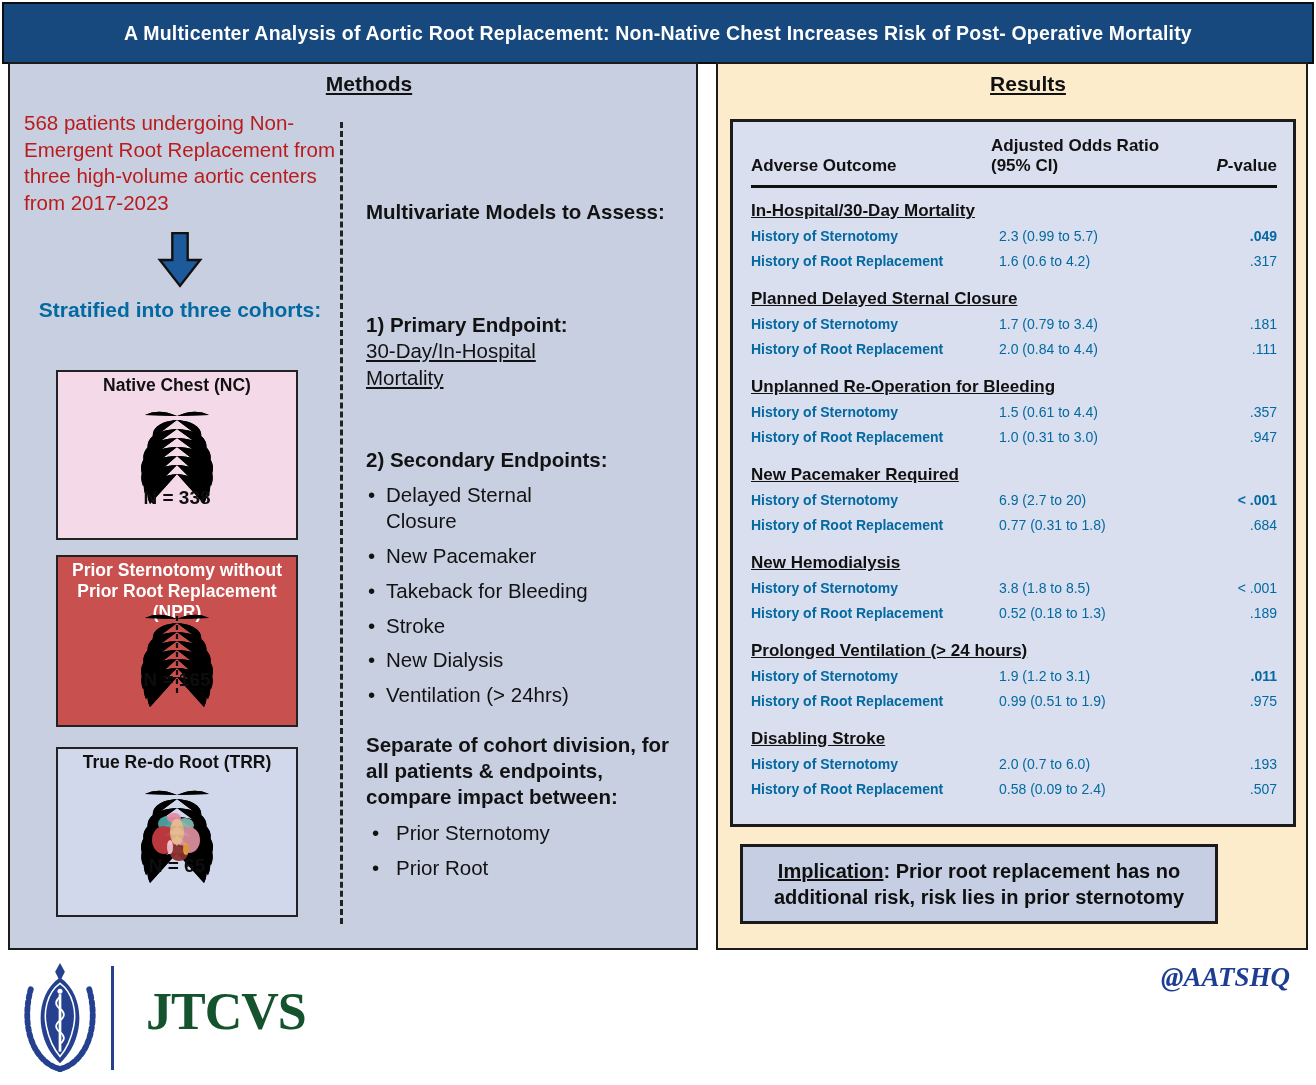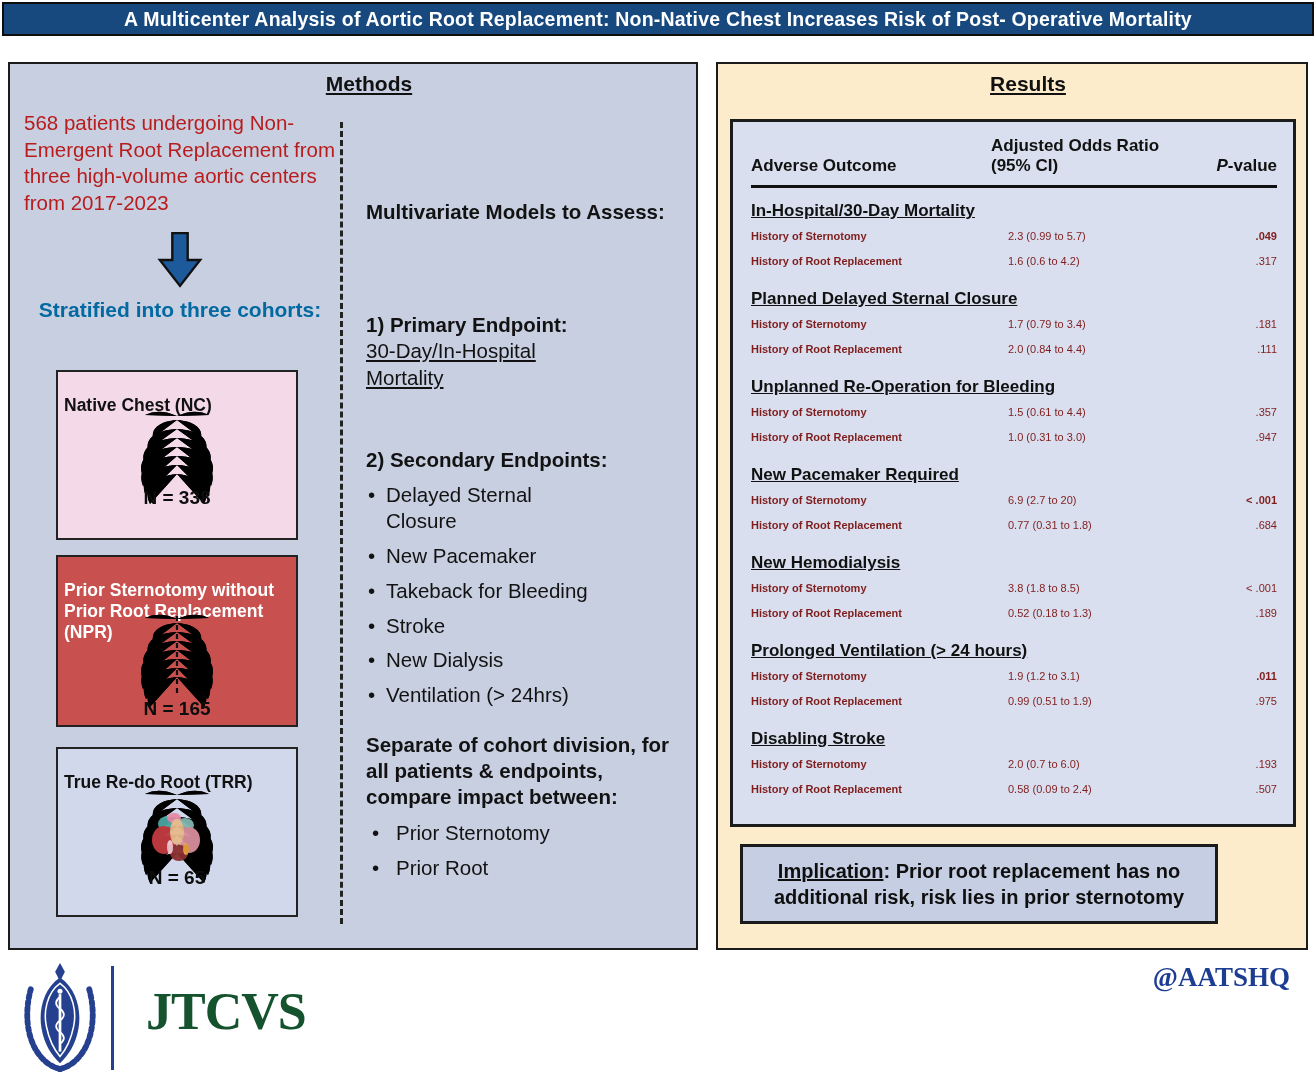--- a/index.html
+++ b/index.html
@@ -1,48 +1,48 @@
 <!DOCTYPE html>
 <html><head>
 <meta charset="utf-8">
 <style>
   * { box-sizing: border-box; margin: 0; padding: 0; }
   body { background:#ffffff; font-family:"Liberation Sans","DejaVu Sans",sans-serif; }
   .page { position:relative; width:1316px; height:1085px; background:#ffffff; overflow:hidden; }
 
   
-  .banner { position:absolute; left:2px; top:2px; width:1312px; height:34px;
+  .banner { position:absolute; left:2px; top:2px; width:1312px; height:62px;
     background:#17497e; border:2px solid #0e0e0e; display:flex; align-items:center; justify-content:center; }
   .banner .t { color:#ffffff; font-weight:bold; font-size:19.5px; letter-spacing:.2px; }
 
   
   .panel { position:absolute; top:62px; height:888px; border:2px solid #1b1b1b; }
   .methods { left:8px; width:690px; background:#c7cfe1; }
   .results { left:716px; width:592px; background:#fdeccb; }
   .panel-h { position:absolute; top:8px; left:16px; width:100%; text-align:center;
     font-weight:bold; font-size:21px; text-decoration:underline; color:#111; }
 
   
   .m-left { position:absolute; left:14px; top:46px; width:312px; }
   .intro { text-align:left; font-size:20.5px; line-height:1.3; color:#b91c1c; }
   .arrow-wrap { margin:14px auto 0; width:48px; height:58px; display:block; }
   .strat { margin-top:8px; text-align:center; font-weight:bold; font-size:21px; line-height:1.22; color:#0369a1; }
 
   .cohort { position:absolute; left:46px; width:242px; border:2px solid #222; overflow:hidden; }
   .cohort.c0 { top:306px; height:170px; background:#f4d9e9; }
   .cohort.c1 { top:491px; height:172px; background:#c8504e; }
   .cohort.c2 { top:683px; height:170px; background:#d2d8eb; }
-  .cohort .ct { text-align:left; font-weight:bold; font-size:17.5px; margin-top:23px; line-height:1.2; color:#111; padding:0 6px; }
+  .cohort .ct { text-align:center; font-weight:bold; font-size:17.5px; margin-top:3px; line-height:1.2; color:#111; padding:0 6px; }
   .cohort.c1 .ct { color:#ffffff; }
   .cohort svg.ribs { position:absolute; left:50%; transform:translateX(-50%); width:124px; height:146px; }
   .cohort.c0 svg.ribs { top:28px; }
   .cohort.c1 svg.ribs { top:46px; }
   .cohort.c2 svg.ribs { top:30px; }
   .nlab { position:absolute; width:100%; text-align:center; font-weight:bold; font-size:19px; color:#0d0d0d; }
-  .c0 .nlab { top:115px; } .c1 .nlab { top:141px; } .c2 .nlab { top:118px; }
+  .c0 .nlab { top:115px; } .c1 .nlab { top:112px; } .c2 .nlab { top:106px; }
 
   .mdash { position:absolute; left:330px; top:58px; height:802px; border-left:3px dashed #222; }
 
   
   .m-right { position:absolute; left:356px; top:70px; width:322px; color:#121212; }
   .m-right .blk { position:absolute; left:0; width:100%; }
   .b1 { top:65px; } .b2 { top:178px; } .b3 { top:313px; } .b4 { top:598px; }
   .mh { font-weight:bold; font-size:20.5px; line-height:1.28; }
   .u { text-decoration:underline; }
   .pdetail { font-size:20.5px; line-height:1.3; width:230px; }
@@ -55,36 +55,36 @@
   
   .rtable { position:absolute; left:12px; top:55px; width:566px; height:708px;
     background:#d9dfee; border:3px solid #1b1b1b; padding:14px 16px 0 18px; }
   .thead { display:grid; grid-template-columns:236px 1fr 88px; align-items:end; column-gap:4px; }
   .thead .h { font-weight:bold; font-size:17px; line-height:1.18; color:#111; }
   .thead .h3 { text-align:right; }
   .thead i { font-style:italic; }
   .trule { border-top:3px solid #101010; margin:9px 0 10px 0; }
   .tsection { margin-bottom:12px; }
   .tsec-h { font-weight:bold; font-size:17px; text-decoration:underline; line-height:26px; color:#111; }
-  .trow { display:grid; grid-template-columns:236px 1fr 88px; column-gap:21px; line-height:25px; font-size:11px; color:#7f1d1d; }
+  .trow { display:grid; grid-template-columns:236px 1fr 88px; column-gap:12px; line-height:25px; font-size:14px; color:#0369a1; }
   .trow .c1 { font-weight:bold; }
   .trow .c3 { text-align:right; }
   .trow .c3.pb { font-weight:bold; }
 
   .implication { position:absolute; left:22px; top:780px; width:478px; height:80px;
     background:#c5cee2; border:3px solid #1b1b1b; display:flex; align-items:center; justify-content:center;
     text-align:center; font-weight:bold; font-size:20px; line-height:1.3; color:#0f0f0f; padding:0 12px; }
 
   
   .emblem { position:absolute; left:16px; top:962px; width:88px; height:112px; }
   .logo-divider { position:absolute; left:111px; top:966px; width:3px; height:104px; background:#24408e; }
   .jtcvs { position:absolute; left:124px; top:956px; font-family:"Liberation Serif","DejaVu Serif",serif;
     font-weight:bold; font-size:52px; color:#14532d; letter-spacing:-1px; line-height:112px;margin-left:22px; }
   .handle { position:absolute; right:26px; top:962px; font-family:"Liberation Serif","DejaVu Serif",serif;
-    font-weight:bold; font-size:27px; color:#1d3d92; }
+    font-weight:bold; font-size:27px; color:#1d3d92;font-style:italic; }
 </style>
 </head>
 <body>
 
 <div class="page">
 
   <svg width="0" height="0" style="position:absolute">
     <defs>
       <g id="ribcage-paths">
         <path d="M60 16 Q42 8 28 15"></path>

